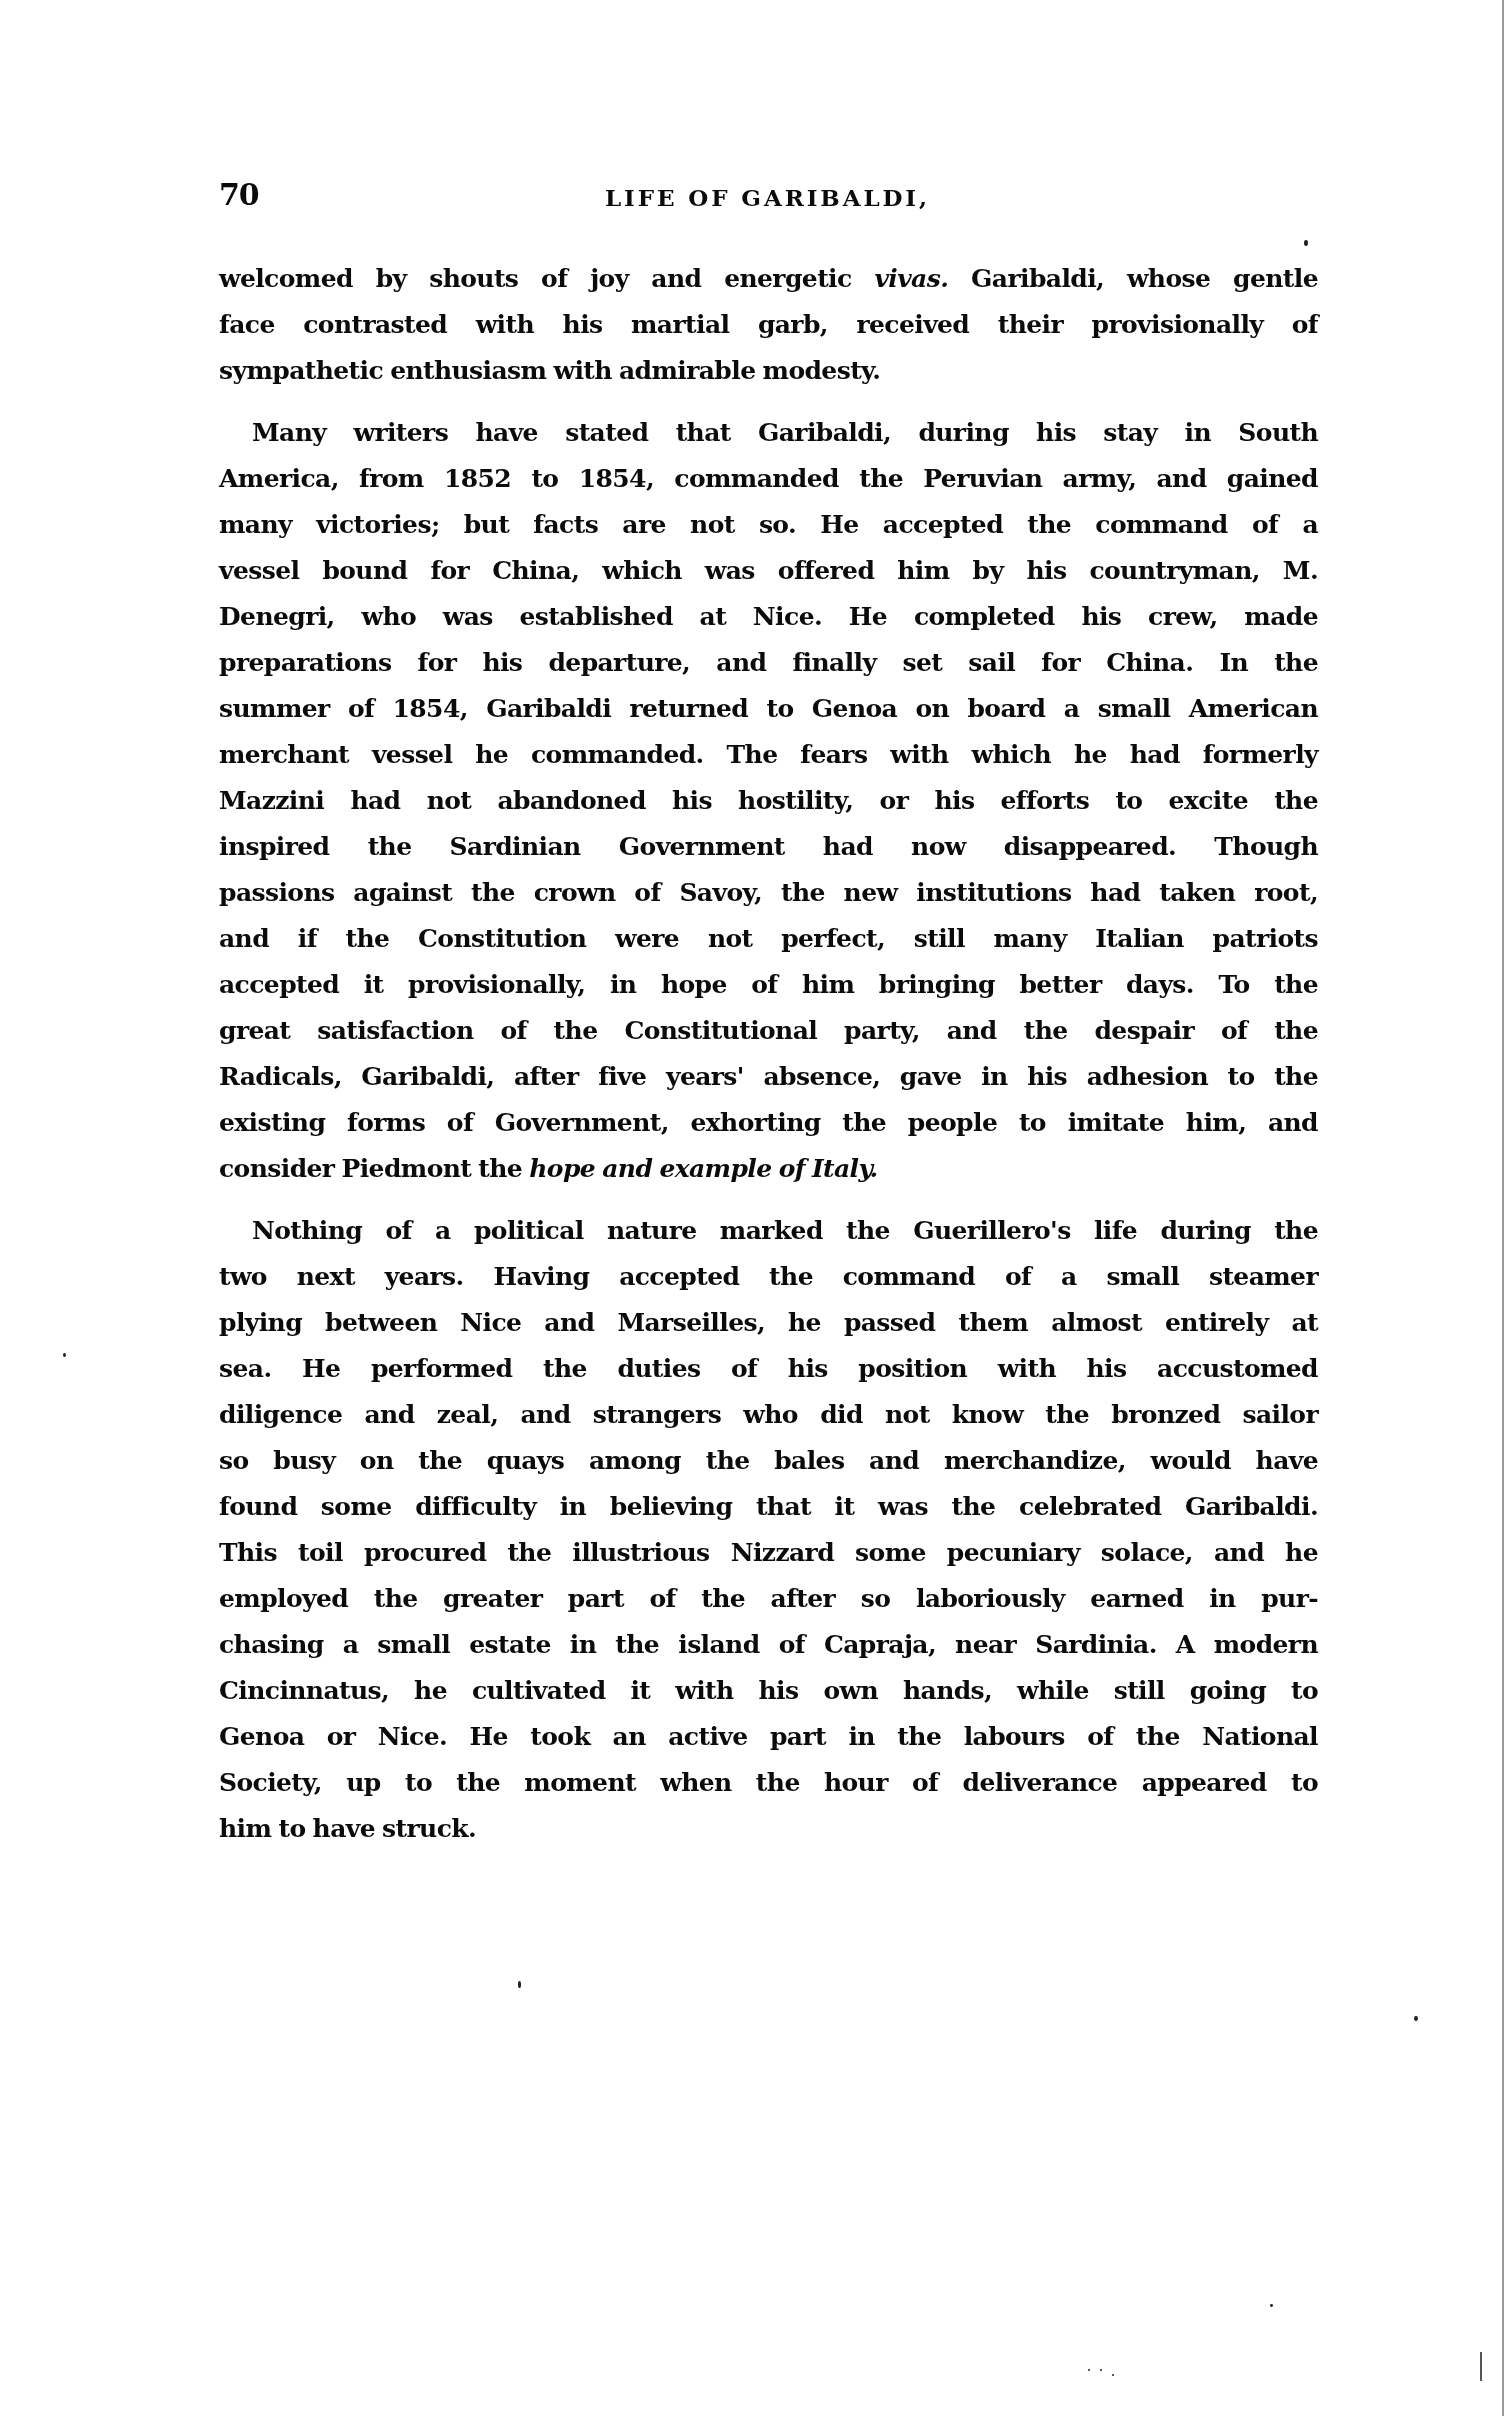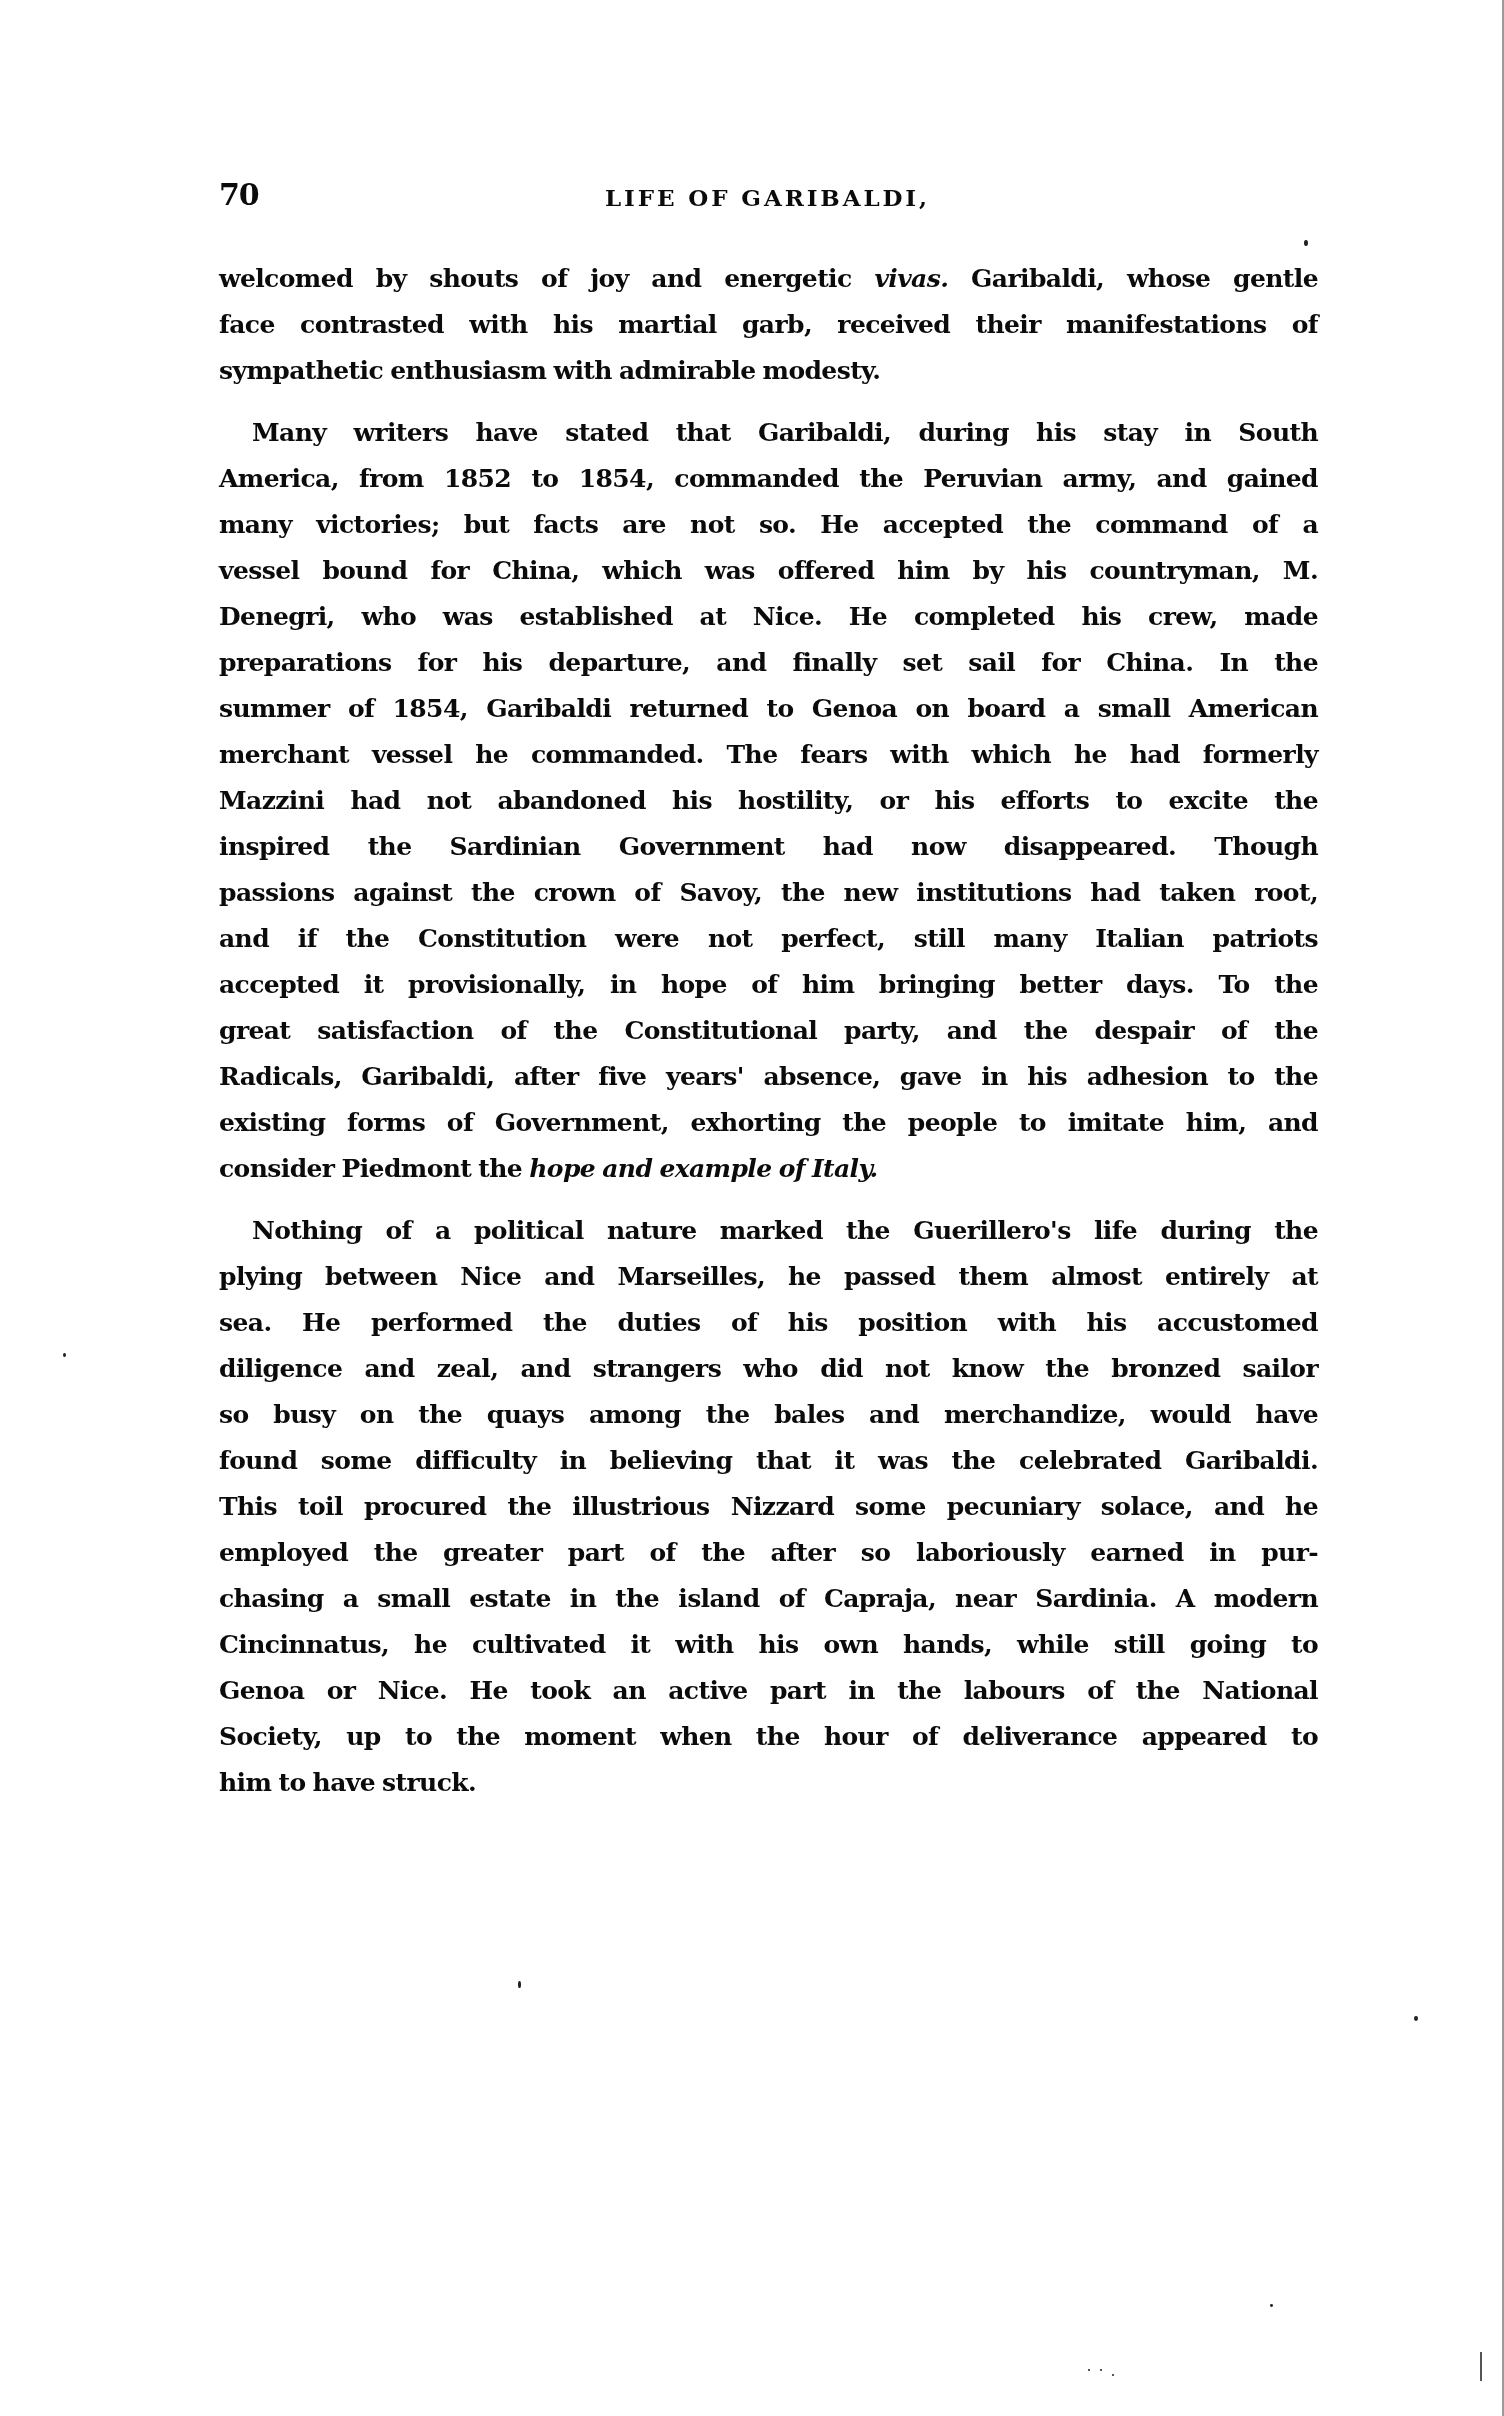--- a/index.html
+++ b/index.html
@@ -96,21 +96,21 @@
 
 <div class="running-head">
   <span class="page-number">70</span>
   <span class="header-title">LIFE OF GARIBALDI,</span>
 </div>
 
 <div class="body-text">
 
   <div>
     <span class="line"><span>welcomed by shouts of joy and energetic </span><span class="italic">vivas.</span><span> Garibaldi, whose gentle</span></span>
-    <span class="line">face contrasted with his martial garb, received their manifestations of</span>
+    <span class="line">face contrasted with his martial garb, received their provisionally of</span>
     <span class="line last">sympathetic enthusiasm with admirable modesty.</span>
   </div>
 
   <div>
     <span class="line indent para-gap">Many writers have stated that Garibaldi, during his stay in South</span>
     <span class="line">America, from 1852 to 1854, commanded the Peruvian army, and gained</span>
     <span class="line">many victories; but facts are not so.  He accepted the command of a</span>
     <span class="line">vessel bound for China, which was offered him by his countryman, M.</span>
     <span class="line">Denegri, who was established at Nice.  He completed his crew, made</span>
     <span class="line">preparations for his departure, and finally set sail for China.  In the</span>
@@ -122,20 +122,21 @@
     <span class="line">and if the Constitution were not perfect, still many Italian patriots</span>
     <span class="line">accepted it provisionally, in hope of him bringing better days.  To the</span>
     <span class="line">great satisfaction of the Constitutional party, and the despair of the</span>
     <span class="line">Radicals, Garibaldi, after five years' absence, gave in his adhesion to the</span>
     <span class="line">existing forms of Government, exhorting the people to imitate him, and</span>
     <span class="line last"><span>consider Piedmont the </span><span class="italic">hope and example of Italy.</span></span>
   </div>
 
   <div>
     <span class="line indent para-gap">Nothing of a political nature marked the Guerillero's life during the</span>
+    <span class="line">two next years.  Having accepted the command of a small steamer</span>
     <span class="line">plying between Nice and Marseilles, he passed them almost entirely at</span>
     <span class="line">sea.  He performed the duties of his position with his accustomed</span>
     <span class="line">diligence and zeal, and strangers who did not know the bronzed sailor</span>
     <span class="line">so busy on the quays among the bales and merchandize, would have</span>
     <span class="line">found some difficulty in believing that it was the celebrated Garibaldi.</span>
     <span class="line">This toil procured the illustrious Nizzard some pecuniary solace, and he</span>
     <span class="line">employed the greater part of the after so laboriously earned in pur-</span>
     <span class="line">chasing a small estate in the island of Capraja, near Sardinia.  A modern</span>
     <span class="line">Cincinnatus, he cultivated it with his own hands, while still going to</span>
     <span class="line">Genoa or Nice.  He took an active part in the labours of the National</span>

